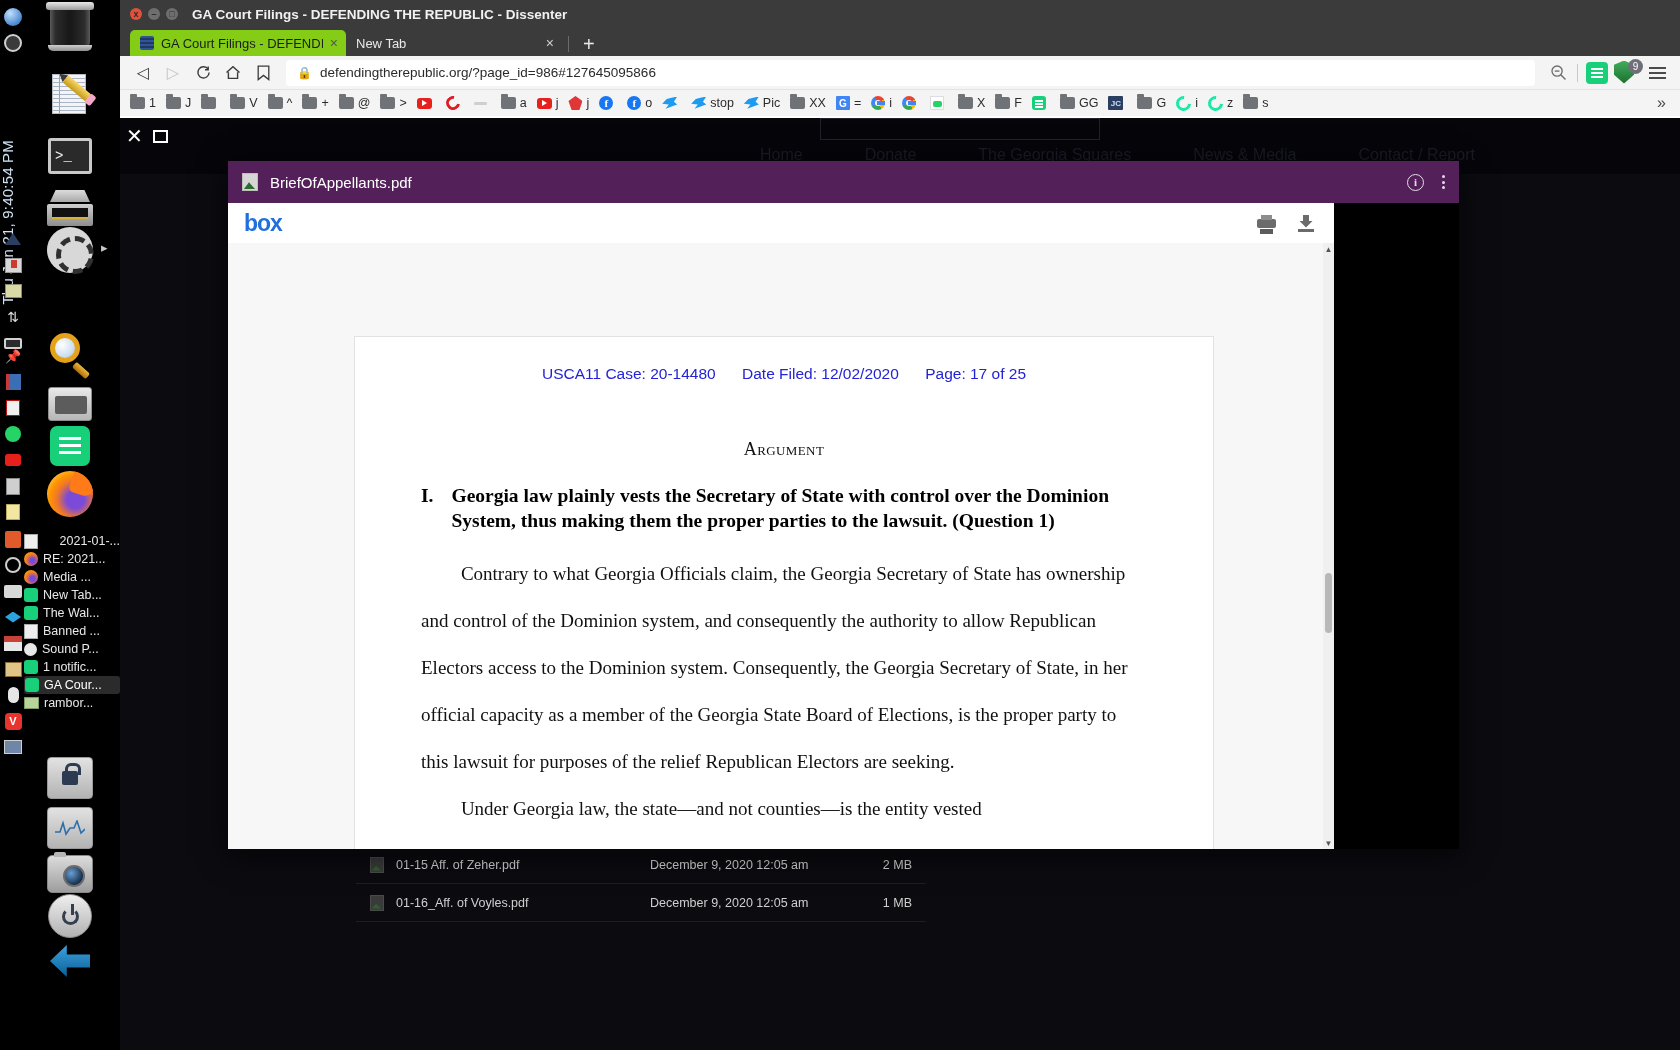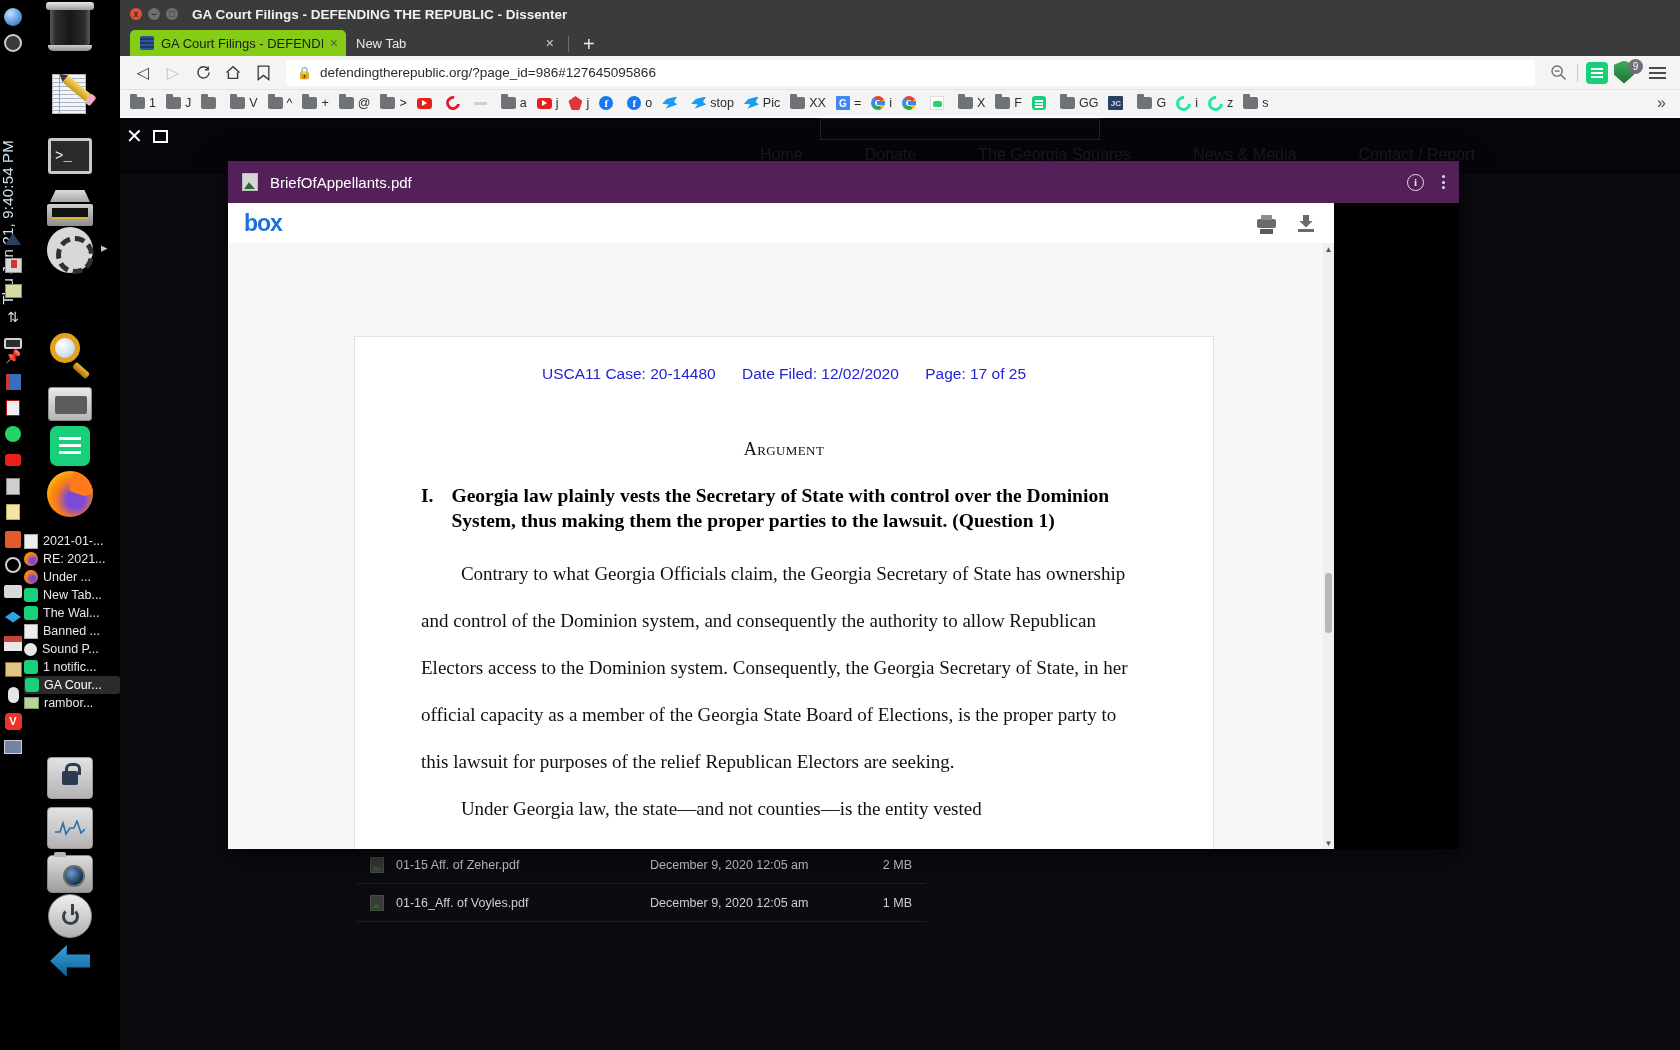--- a/index.html
+++ b/index.html
@@ -641,31 +641,31 @@
     <div class="big-ico" style="top:890px;">
         <div class="pwr">
           <div class="p"></div>
         </div>
       </div>
     <div class="big-ico" style="top:935px;">
         <div class="bluearrow"></div>
       </div>
 
     <div style="position:absolute;left:24px;top:532px;width:96px;">
-      <div style="display:flex;align-items:center;gap:5px;height:18px;">
+      <div style="display:flex;align-items:center;gap:5px;height:18px;justify-content:space-between;">
         <div style="width:14px;height:15px;background:#eee;border:1px solid #aaa;flex:none;"></div>
         <span style="color:#e8e8e8;font-size:12.5px;white-space:nowrap;overflow:hidden;">2021-01-...</span>
       </div>
       <div style="display:flex;align-items:center;gap:5px;height:18px;">
         <div style="width:14px;height:14px;border-radius:50%;background:radial-gradient(circle at 62% 62%,#7b4bd8 20%,#f0762a 50%,#ffb400 90%);flex:none;"></div>
         <span style="color:#e8e8e8;font-size:12.5px;white-space:nowrap;overflow:hidden;">RE: 2021...</span>
       </div>
       <div style="display:flex;align-items:center;gap:5px;height:18px;">
         <div style="width:14px;height:14px;border-radius:50%;background:radial-gradient(circle at 62% 62%,#7b4bd8 20%,#f0762a 50%,#ffb400 90%);flex:none;"></div>
-        <span style="color:#e8e8e8;font-size:12.5px;white-space:nowrap;overflow:hidden;">Under ...</span>
+        <span style="color:#e8e8e8;font-size:12.5px;white-space:nowrap;overflow:hidden;">Media ...</span>
       </div>
       <div style="display:flex;align-items:center;gap:5px;height:18px;">
         <div style="width:14px;height:14px;background:#19d07a;border-radius:3px;flex:none;"></div>
         <span style="color:#e8e8e8;font-size:12.5px;white-space:nowrap;overflow:hidden;">New Tab...</span>
       </div>
       <div style="display:flex;align-items:center;gap:5px;height:18px;">
         <div style="width:14px;height:14px;background:#19d07a;border-radius:3px;flex:none;"></div>
         <span style="color:#e8e8e8;font-size:12.5px;white-space:nowrap;overflow:hidden;">The Wal...</span>
       </div>
       <div style="display:flex;align-items:center;gap:5px;height:18px;">

